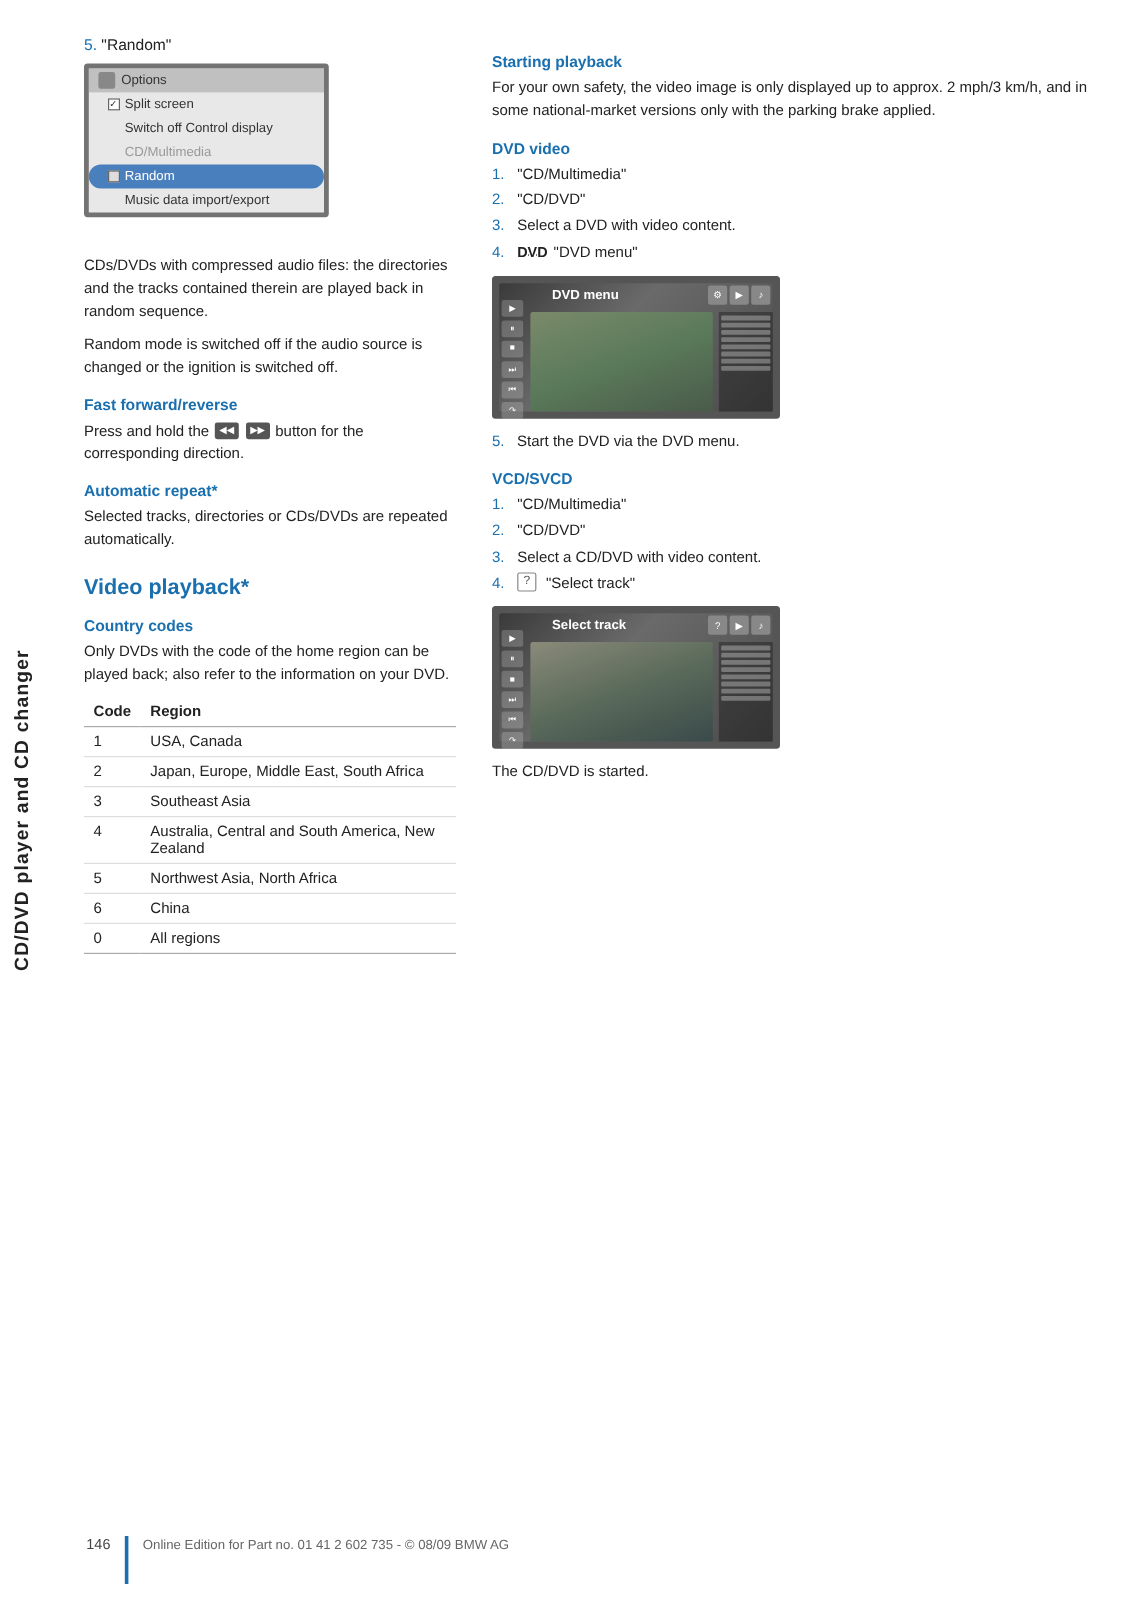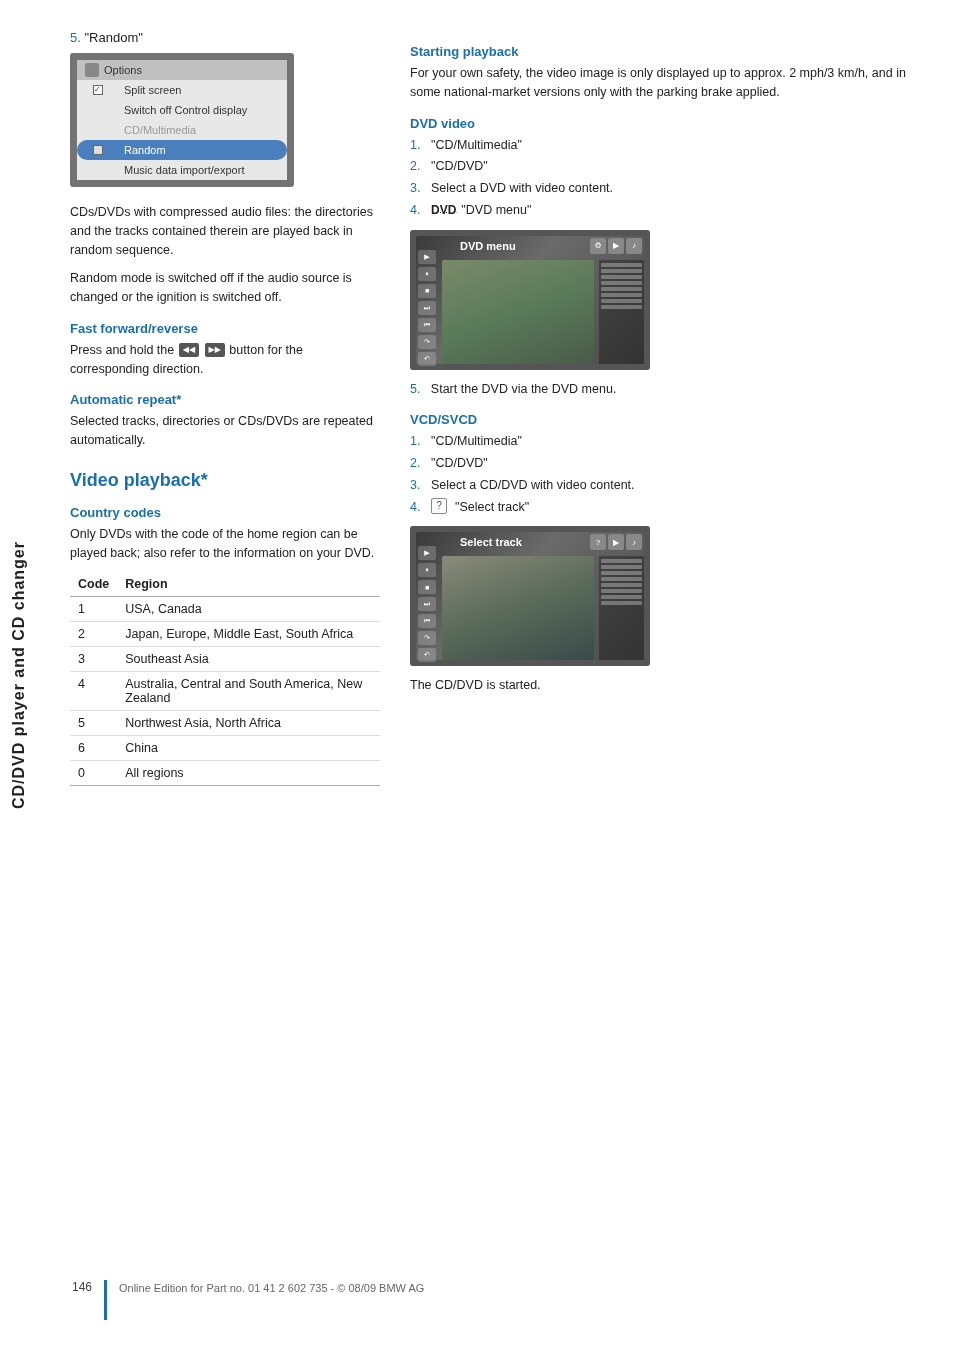--- a/index.html
+++ b/index.html
@@ -57,25 +57,25 @@
       font-size: 13px;
       margin-bottom: 8px;
     }
     .step-num {
       color: #1a6faf;
       font-weight: normal;
     }
 
     
     .menu-mockup {
-      width: 224px;
+      width: 204px;
       background: #e8e8e8;
-      border: 7px solid #737373;
+      border: 4px solid #737373;
       border-radius: 3px;
-      margin-bottom: 16px;
+      margin-bottom: 31px;
       overflow: hidden;
     }
     .menu-title {
       background: #c0c0c0;
       padding: 3px 8px;
       font-size: 11px;
       color: #333;
       display: flex;
       align-items: center;
       gap: 5px;
@@ -86,21 +86,21 @@
       background: #888;
       border-radius: 2px;
       display: inline-block;
     }
     .menu-item {
       padding: 4px 16px;
       font-size: 11px;
       color: #333;
       display: flex;
       align-items: center;
-      gap: 21px;
+      gap: 4px;
     }
     .menu-item.highlighted {
       background: #4a7fbd;
       color: #fff;
       border-radius: 10px;
     }
     .menu-item.disabled {
       color: #999;
       align-items: center;
     }
@@ -192,21 +192,21 @@
       color: #222;
       vertical-align: top;
     }
     .cc-table tr:last-child td {
       border-bottom: 1px solid #aaa;
     }
 
     
     .screen-mockup {
       width: 240px;
-      height: 140px;
+      height: 119px;
       background: #555;
       border-radius: 3px;
       margin: 10px 0;
       position: relative;
       overflow: hidden;
     }
     .screen-mockup .screen-inner {
       position: absolute;
       inset: 6px;
       background: linear-gradient(135deg, #3a3a3a 0%, #6a6a6a 40%, #4a4a4a 100%);

